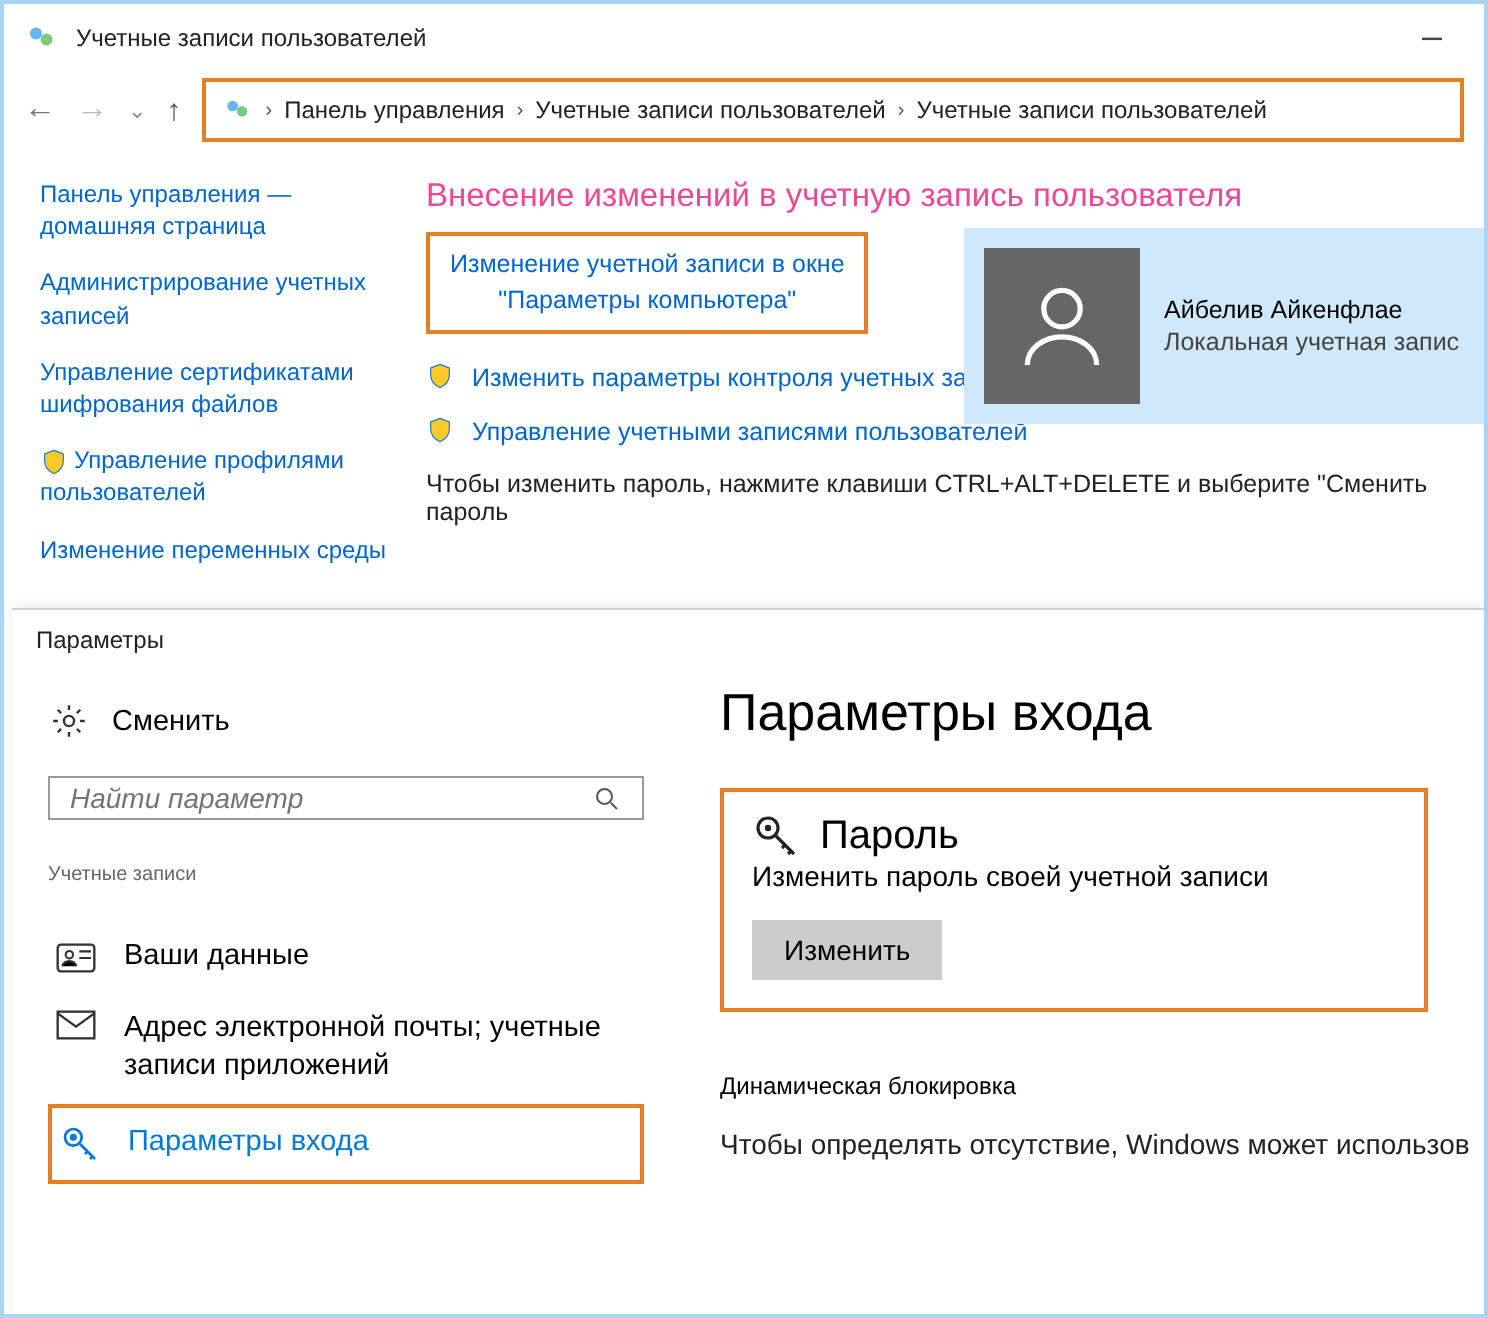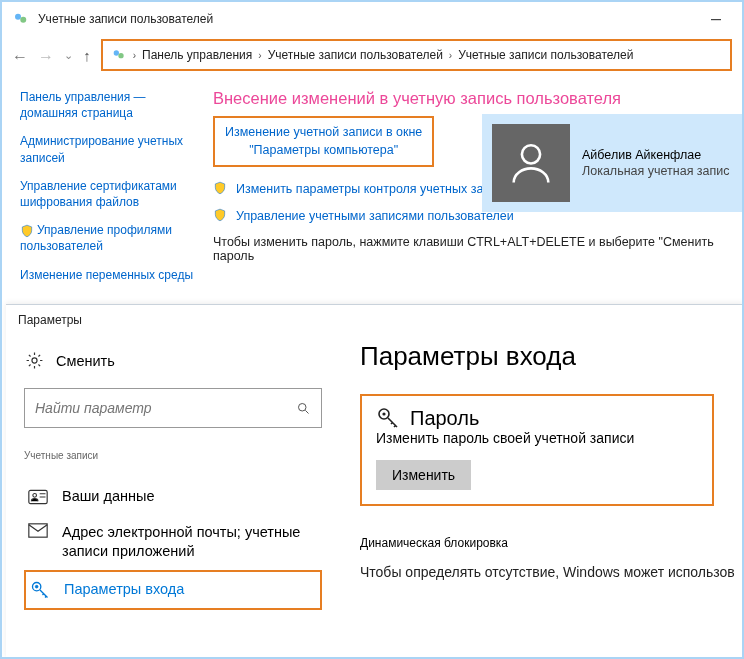--- a/index.html
+++ b/index.html
@@ -42,21 +42,21 @@
 .user-meta .type { color:#444; }
 
 
 .settings-window { position:absolute; left:4px; top:302px; right:-2px; bottom:0; background:#fff; border-top:1px solid #c9d2db; box-shadow: 0 -1px 6px rgba(0,0,0,.08); }
 .settings-title { font-size:12px; padding:8px 12px; color:#222; }
 .settings-body { display:flex; }
 .settings-side { width: 330px; padding: 10px 14px 0 18px; }
 .home-row { display:flex; align-items:center; gap:12px; margin: 6px 0 18px; }
 .gear-icon { width:19px; height:19px; }
 .home-row span { font-size:14.5px; }
-.search-box { display:flex; align-items:center; border:1px solid #999; height:40px; padding: 0 10px; margin-bottom: 22px; }
+.search-box { display:flex; align-items:center; border:1px solid #999; height:22px; padding: 0 10px; margin-bottom: 22px; }
 .search-box input { border:none; outline:none; flex:1; font-size:14px; color:#555; font-style: italic; background:transparent; }
 .search-box .mag { color:#555; }
 .group-label { font-size:10px; color:#666; margin-bottom:18px; }
 .nav-item { display:flex; align-items:center; gap:14px; padding:8px 4px; font-size:14.5px; cursor:pointer; }
 .nav-item.two-line { align-items:flex-start;justify-content:space-between; }
 .nav-item .txt { line-height:1.35; }
 .nav-item.selected { border:2px solid #e67e22; color:#0078d7; }
 .nav-item.selected .icon-slot svg path, .nav-item.selected .icon-slot svg circle { stroke:#0078d7; }
 .icon-slot { width:20px; display:flex; justify-content:center; flex-shrink:0; }
 

